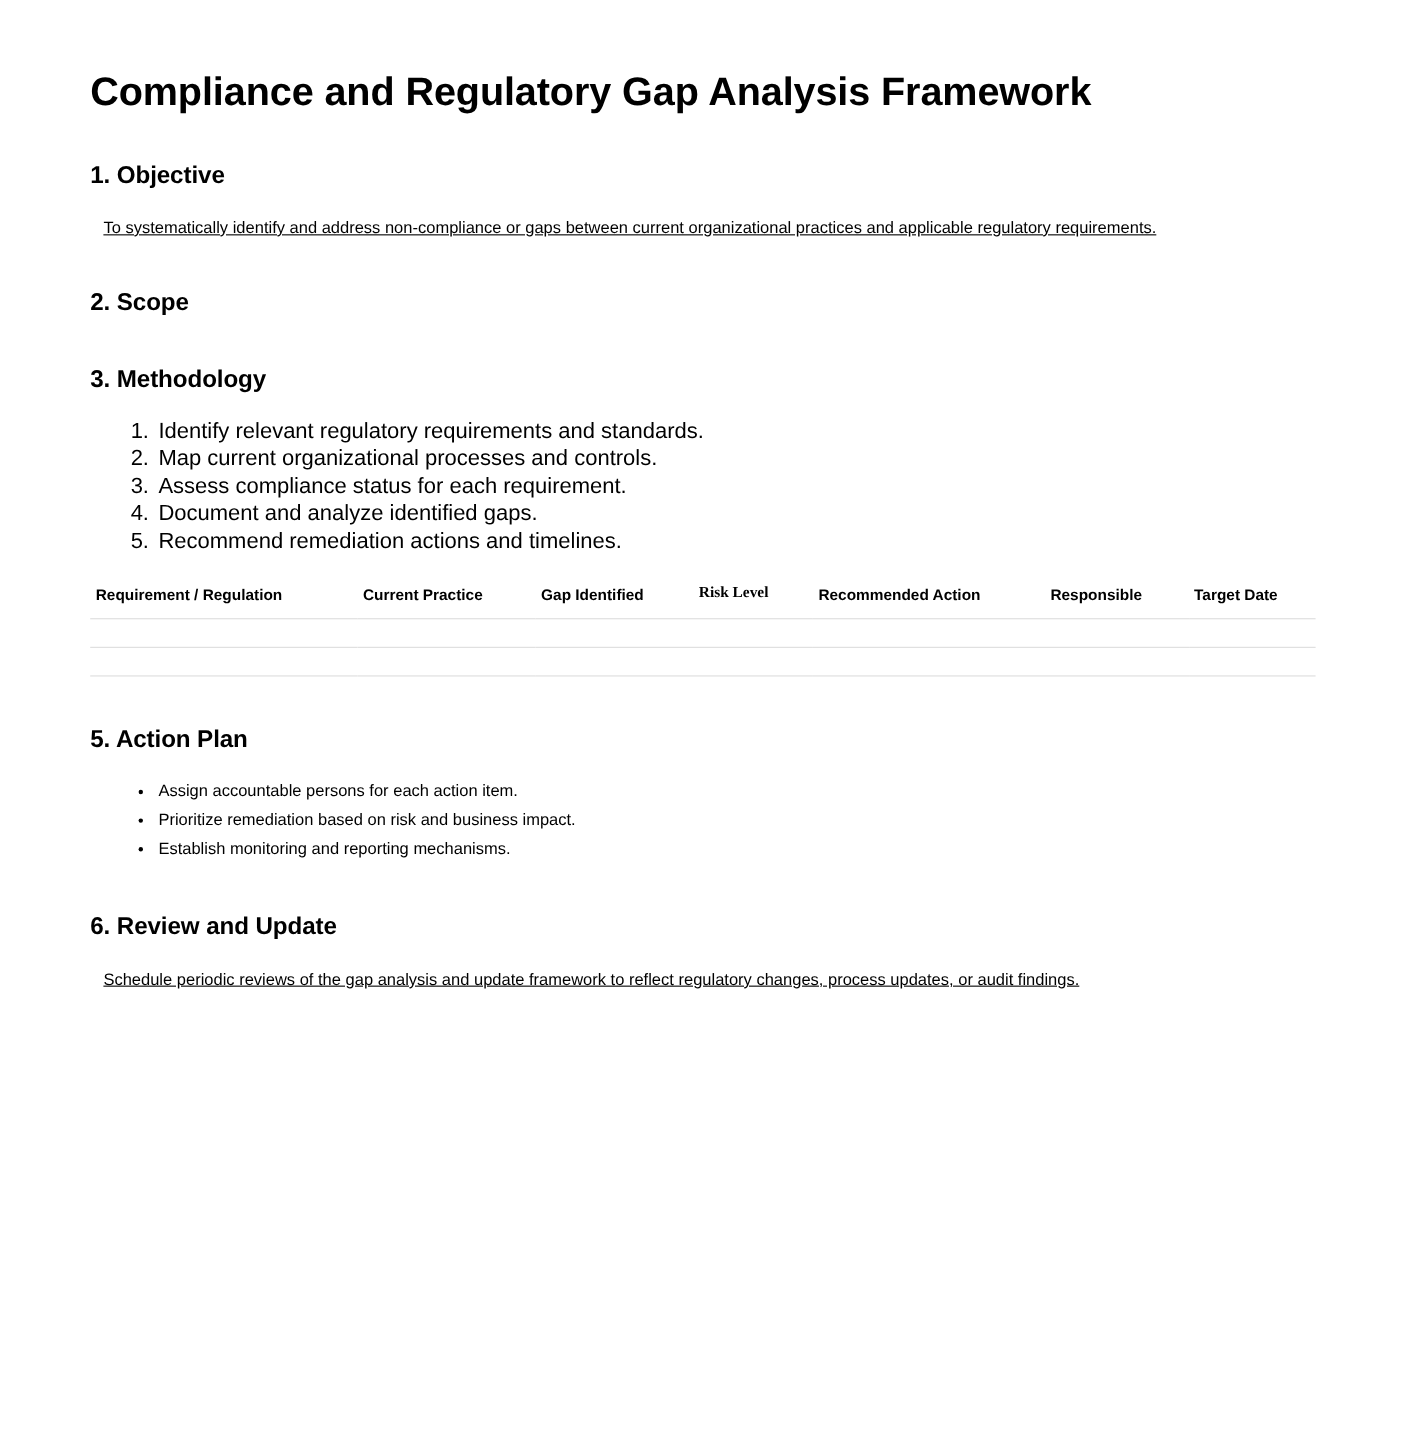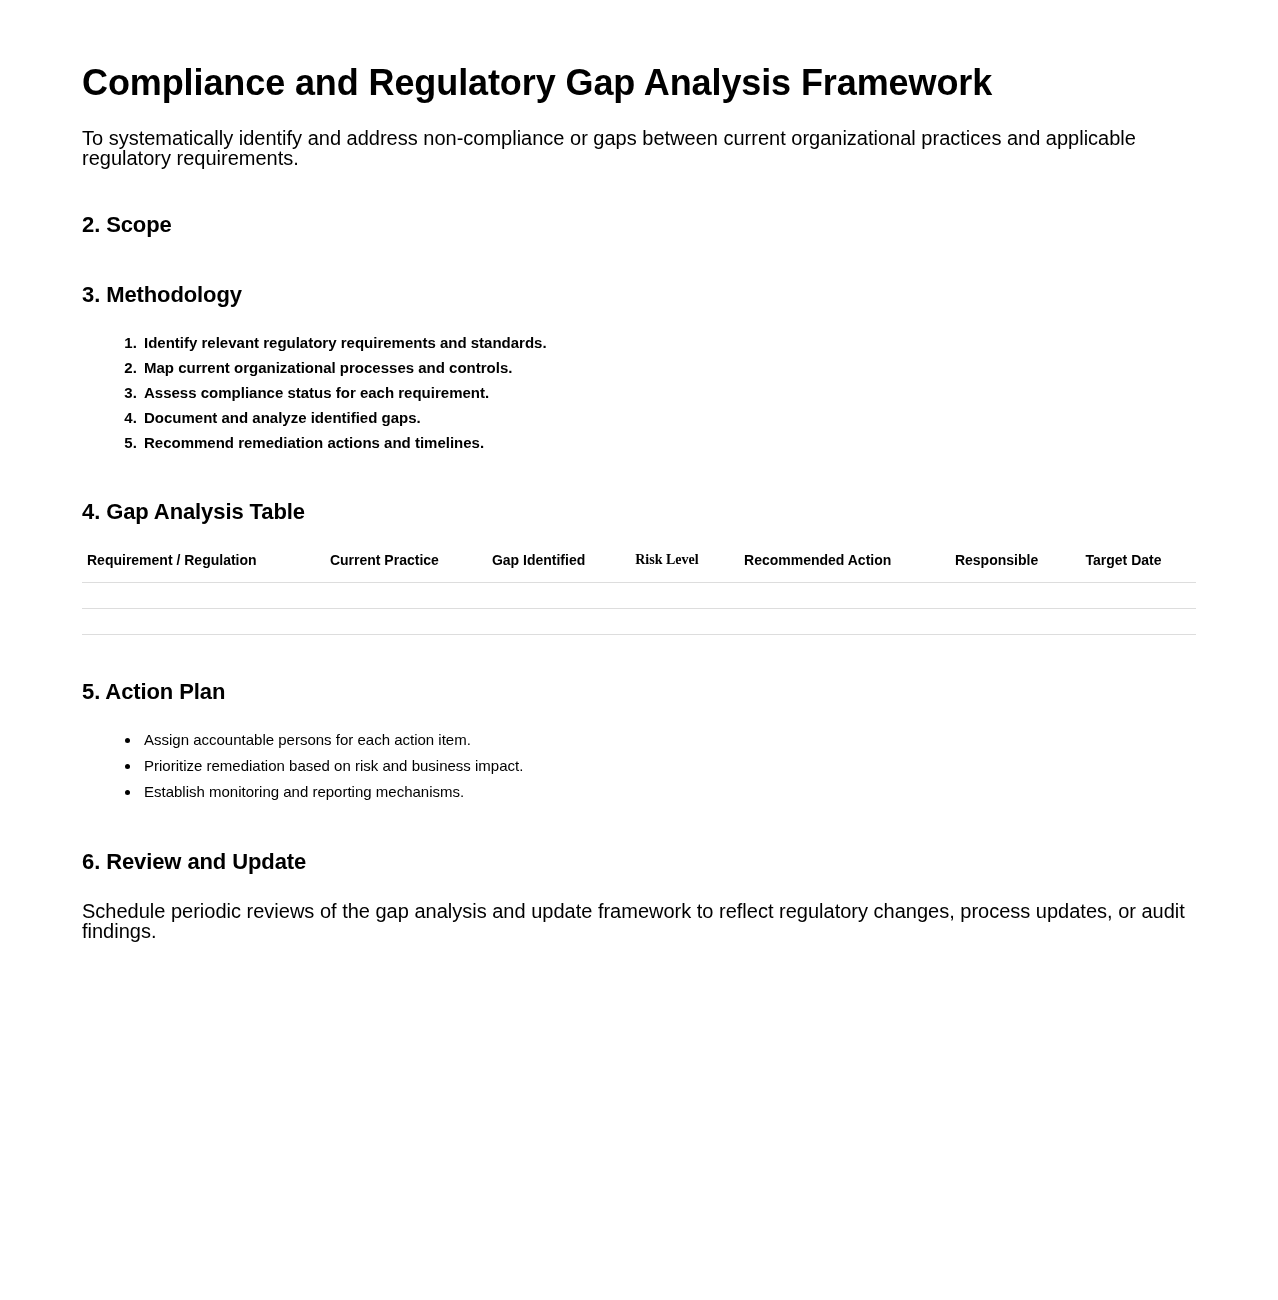--- a/index.html
+++ b/index.html
@@ -27,30 +27,30 @@
     letter-spacing: -0.1px;
   }
   h2.section-heading {
     font-size: 22px;
     line-height: 26px;
     font-weight: bold;
     margin: 44px 0 0 0;
     letter-spacing: -0.1px;
   }
   p.body-text {
-    font-size: 20px;
+    font-size: 15px;
     line-height: 20px;
-    margin: 26px 0 0 0;
+    margin: 26px 0 0 12px;
+    text-decoration: underline;
   }
   ol.numbered-list {
-    font-size: 15px;
+    font-size: 20px;
     line-height: 25px;
     margin: 22px 0 0 0;
     padding-left: 59px;
-    font-weight: bold;
   }
   ol.numbered-list li {
     padding-left: 3px;
   }
   ul.bullet-list {
     font-size: 15px;
     line-height: 26px;
     margin: 22px 0 0 0;
     padding-left: 59px;
     list-style-type: disc;
@@ -87,34 +87,34 @@
   table.gap-table th.col-date     { width: 114px; }
   .spacer-bottom { height: 290px; }
 </style>
 </head>
 <body>
 
 <div class="page">
 
   <h1 class="doc-title">Compliance and Regulatory Gap Analysis Framework</h1>
 
+  <h2 class="section-heading">1. Objective</h2>
   <p class="body-text">To systematically identify and address non-compliance or gaps between current organizational practices and applicable regulatory requirements.</p>
 
   <h2 class="section-heading">2. Scope</h2>
 
   <h2 class="section-heading">3. Methodology</h2>
   <ol class="numbered-list">
     <li>Identify relevant regulatory requirements and standards.</li>
     <li>Map current organizational processes and controls.</li>
     <li>Assess compliance status for each requirement.</li>
     <li>Document and analyze identified gaps.</li>
     <li>Recommend remediation actions and timelines.</li>
   </ol>
 
-  <h2 class="section-heading">4. Gap Analysis Table</h2>
 
   <table class="gap-table">
     <thead>
       <tr>
         <th class="col-req">Requirement / Regulation</th>
         <th class="col-cur">Current Practice</th>
         <th class="col-gap">Gap Identified</th>
         <th class="col-risk">Risk Level</th>
         <th class="col-rec">Recommended Action</th>
         <th class="col-resp">Responsible</th>

